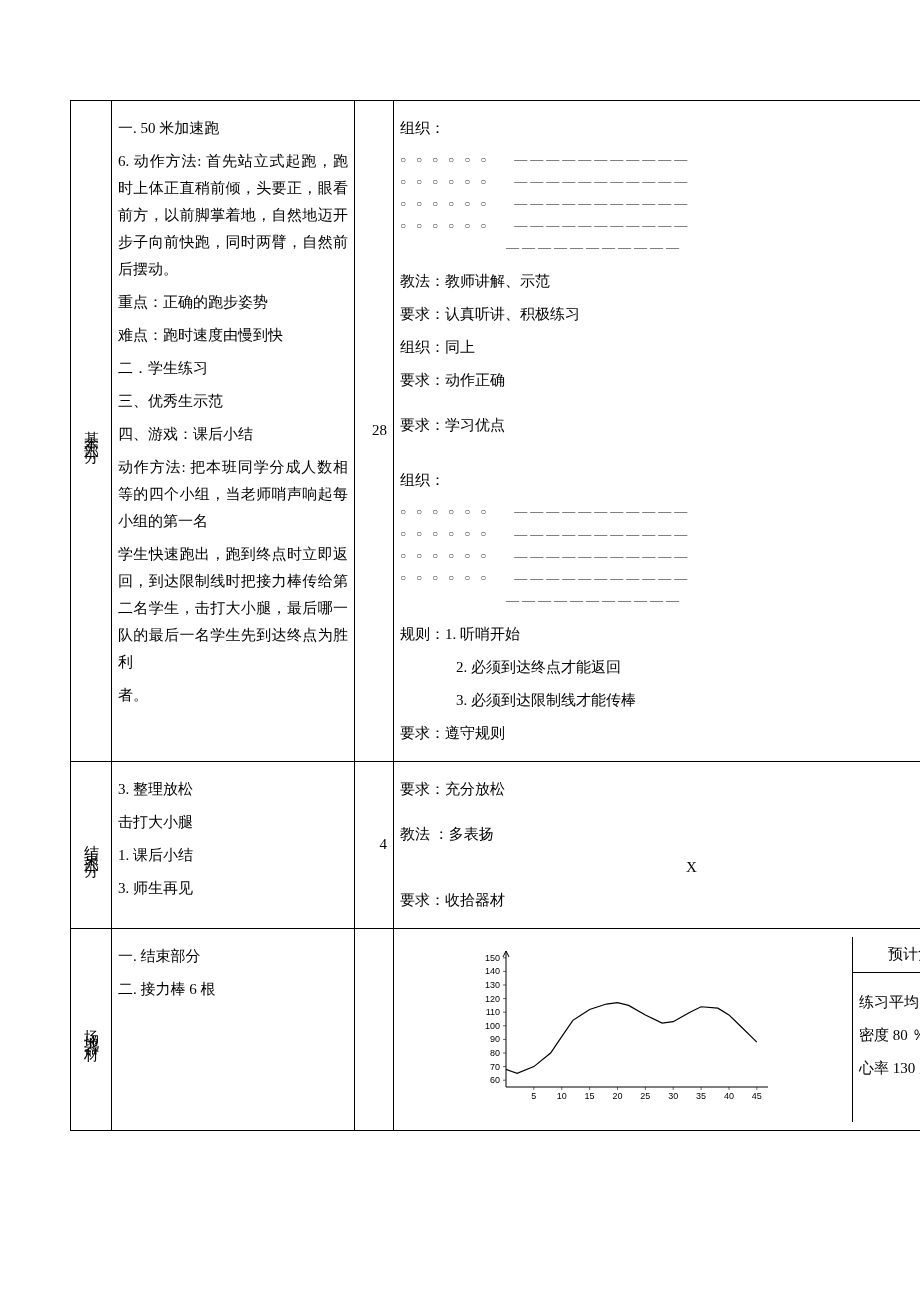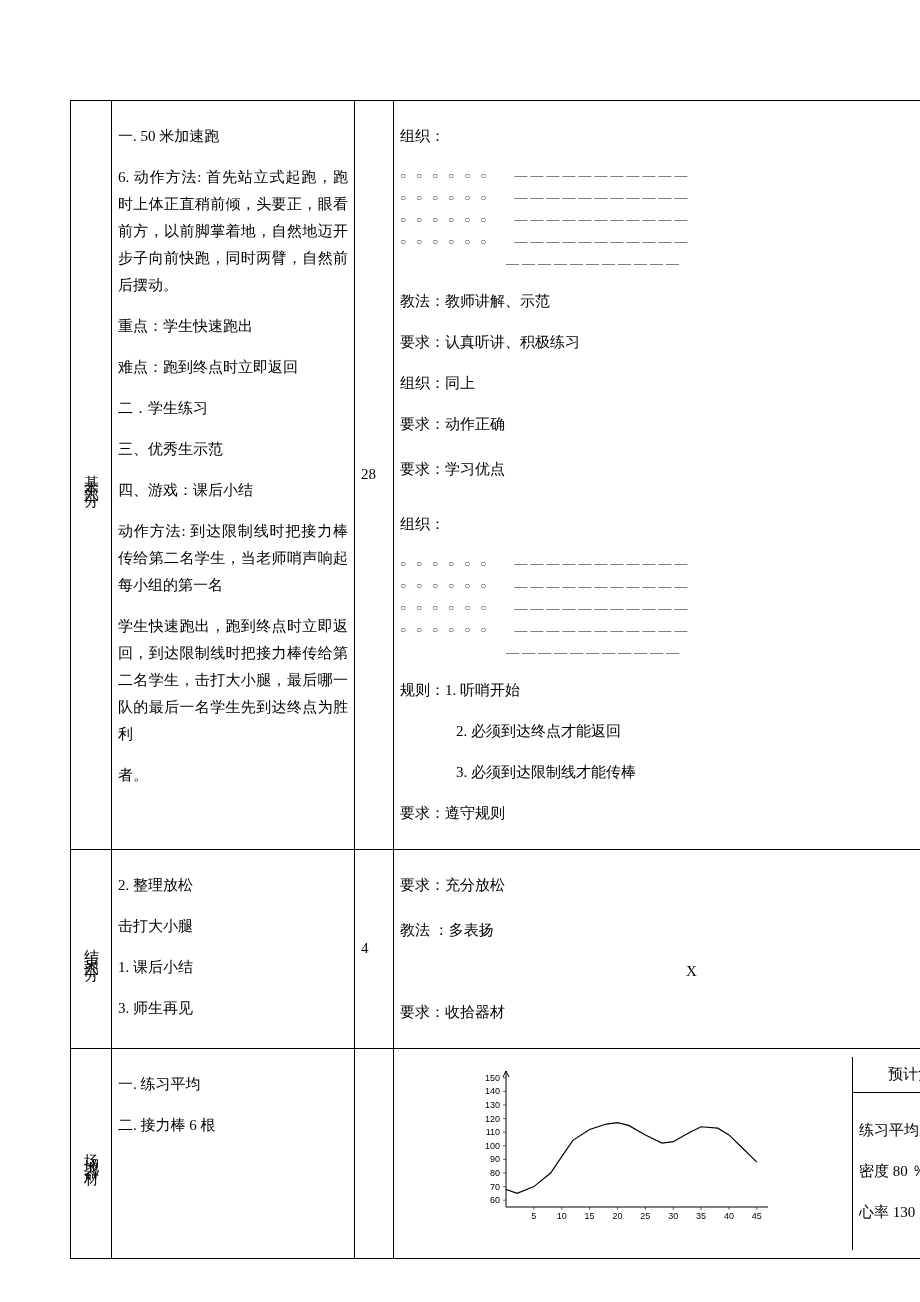--- a/index.html
+++ b/index.html
@@ -1,23 +1,23 @@
 <!DOCTYPE html>
 <html><head>
 <meta charset="utf-8">
 <style>
 body{margin:0;background:#fff;font-family:"SimSun","宋体",serif;font-size:15px;color:#000;line-height:1.8}
 .page{width:920px;margin:0 auto;padding:100px 70px 40px}
 table.main{border-collapse:collapse;width:100%}
 table.main td{border:1px solid #000;vertical-align:top;padding:8px 6px}
 .vert{writing-mode:vertical-rl;text-orientation:upright;text-align:center;letter-spacing:6px;width:24px;vertical-align:middle!important}
 .content{width:230px}
-.time{width:26px;text-align:left;vertical-align:middle!important}
+.time{width:26px;text-align:right;vertical-align:middle!important}
 .org{padding:10px 12px}
-.p{margin:14px 0;text-align:justify}
+.p{margin:6px 0;text-align:justify}
 .dots-block{margin:6px 0 10px 0;font-size:13px;line-height:1.7}
 .dots-row{display:flex;align-items:center;gap:18px}
 .dots{letter-spacing:10px;font-size:10px;color:#333}
 .dash{letter-spacing:3px;color:#333}
 .dash-only{margin-left:106px}
 .indent{padding-left:56px}
 .center{text-align:center}
 .last-cell{padding:0}
 .last-inner{display:flex}
 .chart-box{flex:1;padding:8px 6px}
@@ -35,28 +35,28 @@
 
 <div class="page">
 <table class="main">
 
 <tbody>
         <tr>
   <td class="vert">基本部分</td>
   <td class="content">
     <p class="p">一. 50 米加速跑</p>
     <p class="p">6. 动作方法: 首先站立式起跑，跑时上体正直稍前倾，头要正，眼看前方，以前脚掌着地，自然地迈开步子向前快跑，同时两臂，自然前后摆动。</p>
-    <p class="p">重点：学生快速跑出</p>
-    <p class="p">难点：跑到终点时立即返回</p>
+    <p class="p">重点：正确的跑步姿势</p>
+    <p class="p">难点：跑时速度由慢到快</p>
     <p class="p">二．学生练习</p>
     <p class="p"></p>
     <p class="p">三、优秀生示范</p>
     <p class="p"></p>
     <p class="p">四、游戏：课后小结</p>
-    <p class="p">动作方法: 到达限制线时把接力棒传给第二名学生，当老师哨声响起每小组的第一名</p>
+    <p class="p">动作方法: 把本班同学分成人数相等的四个小组，当老师哨声响起每小组的第一名</p>
     <p class="p">学生快速跑出，跑到终点时立即返回，到达限制线时把接力棒传给第二名学生，击打大小腿，最后哪一队的最后一名学生先到达终点为胜利</p>
     <p class="p">者。</p>
   </td>
   <td class="time">28</td>
   <td class="org">
     <div class="p">组织：</div>
     <div class="dots-block">
       <div class="dots-row">
                 <span class="dots">○○○○○○</span>
                 <span class="dash">―――――――――――</span>
@@ -103,39 +103,39 @@
     <p class="p">规则：1. 听哨开始</p>
     <p class="p indent">2. 必须到达终点才能返回</p>
     <p class="p indent">3. 必须到达限制线才能传棒</p>
     <p class="p">要求：遵守规则</p>
   </td>
 </tr>
 
 <tr>
   <td class="vert">结束部分</td>
   <td class="content">
-    <p class="p">2. 整理放松</p>
+    <p class="p">3. 整理放松</p>
     <p class="p">击打大小腿</p>
     <p class="p">1. 课后小结</p>
     <p class="p"></p>
     <p class="p">3. 师生再见</p>
   </td>
   <td class="time">4</td>
   <td class="org">
     <p class="p">要求：充分放松</p>
     <p class="p" style="margin-top:18px">教法 ：多表扬</p>
     <p class="p center">X</p>
     <p class="p">要求：收拾器材</p>
   </td>
 </tr>
 
 <tr>
   <td class="vert">场地器材</td>
   <td class="content">
-    <p class="p">一. 练习平均</p>
+    <p class="p">一. 结束部分</p>
     <p class="p"></p>
     <p class="p">二. 接力棒 6 根</p>
   </td>
   <td class="time"></td>
   <td class="last-cell">
     <div class="last-inner">
       <div class="chart-box">
         <svg class="chart" viewBox="0 0 300 160">
           <g id="chart-g">
                     <polyline class="axis" points="30,6 30,142 292,142"></polyline>

